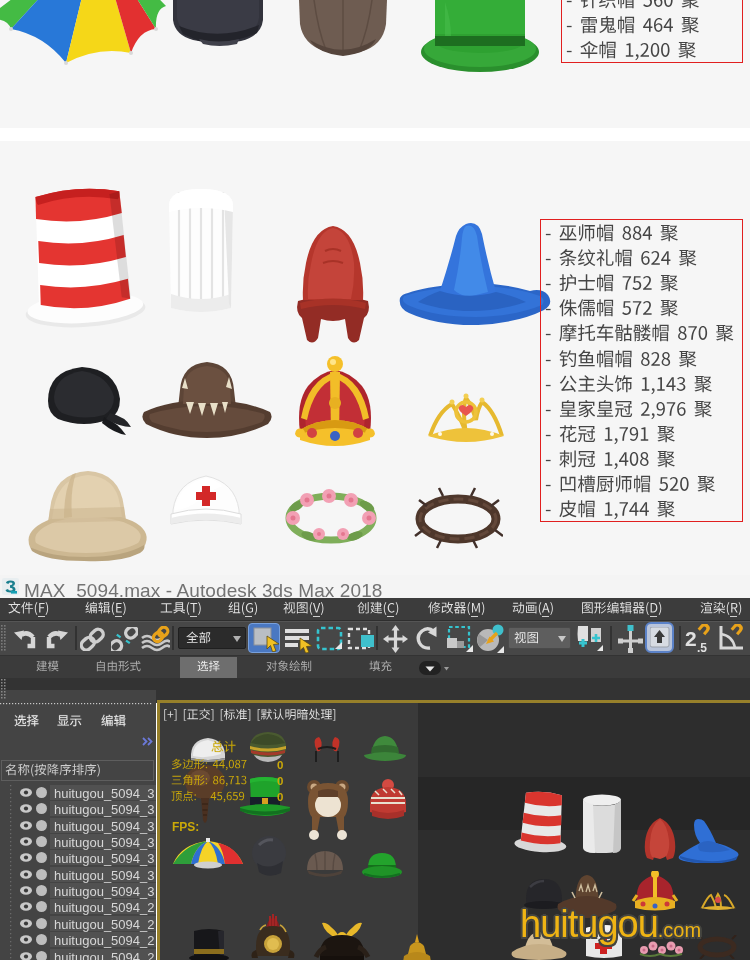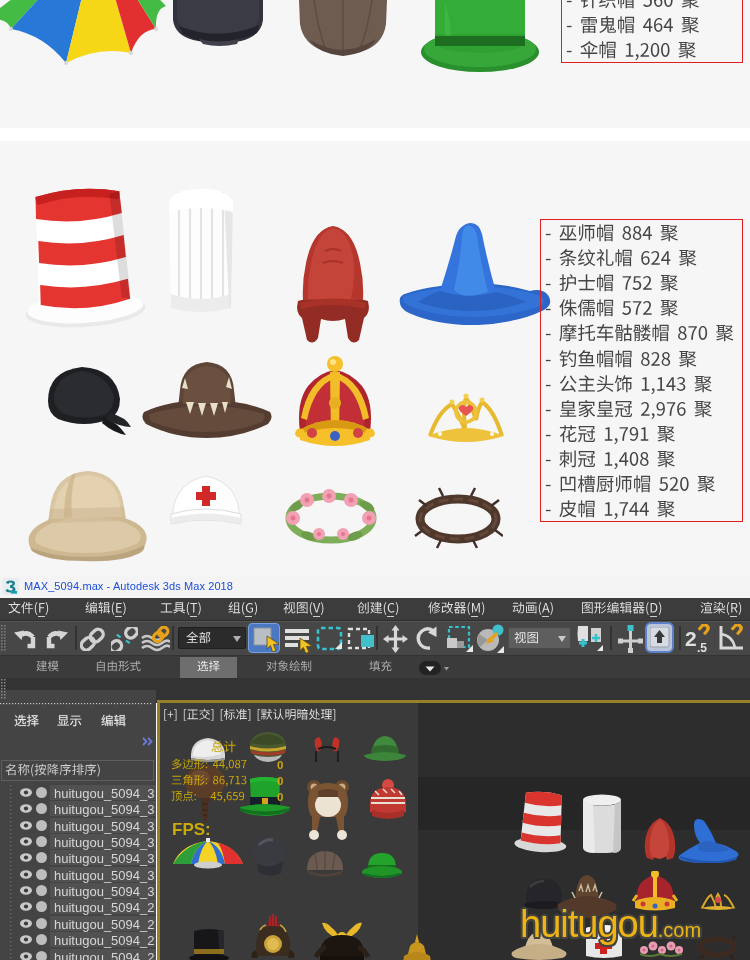--- a/index.html
+++ b/index.html
@@ -496,21 +496,21 @@
       <use href="#g10" x="5090"></use>
       <use href="#g7" x="6045"></use>
     </g>
   </svg>
 <div class="abs" style="left:0;top:575px;width:750px;height:23px;background:#f4f4f4"></div>
 <svg style="position:absolute;left:2px;top:578px;" width="17" height="17" viewBox="0 0 17 17">
 <rect x="0" y="0" width="17" height="17" rx="2" fill="#e8eef0"></rect>
 <path d="M4 5 Q4 2.5 8.5 2.5 Q13 2.5 13 5.5 Q13 7.5 10.5 8.2 Q13.5 9 13.5 11.5 Q13.5 14.5 8.5 14.5 Q4 14.5 3.5 12 L6 11 Q6.5 12.5 8.5 12.5 Q10.8 12.5 10.8 11.2 Q10.8 9.8 8 9.7 L8 7.2 Q10.5 7.1 10.5 5.8 Q10.5 4.6 8.5 4.6 Q6.8 4.6 6.4 6 Z" fill="#1a7f8e"></path>
 <rect x="9" y="13" width="6" height="2.6" fill="#17a0b4"></rect>
 </svg>
-<div class="abs" style="left:24px;top:580px;font-size:11px;color:#1d4ed8;letter-spacing:0.1px">MAX_5094.max - Autodesk 3ds Max 2018</div>
+<div class="abs" style="left:24px;top:580px;font-size:19px;color:#737373;letter-spacing:0.1px">MAX_5094.max - Autodesk 3ds Max 2018</div>
 <div class="abs" style="left:0;top:598px;width:750px;height:23px;background:#3c3c3c;border-bottom:1px solid #2e2e2e"></div>
 <svg style="position:absolute;left:8px;top:601px;" width="41" height="17">
     <g fill="#e2e2e2" transform="translate(0,11.5) scale(0.012800)">
       <use href="#g48" x="0"></use>
       <use href="#g49" x="1000"></use>
       <use href="#g50" x="2000"></use>
       <use href="#g51" x="2338"></use>
       <use href="#g52" x="2890"></use>
     </g>
   </svg>
@@ -1126,21 +1126,21 @@
       <use href="#g4" x="4033"></use>
       <use href="#g13" x="4588"></use>
       <use href="#g5" x="4866"></use>
       <use href="#g4" x="5421"></use>
       <use href="#g41" x="5976"></use>
     </g>
   </svg>
 <div class="abs" style="left:277px;top:758.5px;font-size:11.5px;font-weight:bold;color:#cba908;z-index:9">0</div>
 <div class="abs" style="left:277px;top:774.5px;font-size:11.5px;font-weight:bold;color:#cba908;z-index:9">0</div>
 <div class="abs" style="left:277px;top:790.5px;font-size:11.5px;font-weight:bold;color:#cba908;z-index:9">0</div>
-<div class="abs" style="left:172px;top:820px;font-size:17px;font-weight:bold;color:#cba908;z-index:9">FPS:</div>
+<div class="abs" style="left:172px;top:820px;font-size:12px;font-weight:bold;color:#cba908;z-index:9">FPS:</div>
 <svg style="position:absolute;left:188px;top:734px;" width="41" height="28" viewBox="0 0 41 28">
     <path d="M3 24 Q2 6 20 4 Q38 6 37 24 Q20 28 3 24 Z" fill="#d6d6d6"></path>
     <path d="M5 22 Q5 8 20 6 Q31 8 33 20 Q18 25 5 22 Z" fill="#eeeeee"></path>
     <path d="M3 24 Q20 28 37 24 L37 26 Q20 30 3 26 Z" fill="#9a9a9a"></path>
   </svg>
 <svg style="position:absolute;left:246px;top:729px;" width="44" height="36" viewBox="0 0 44 36">
     <path d="M4 20 Q3 4 22 3 Q41 4 40 20 Q40 28 22 29 Q4 28 4 20 Z" fill="#4a5a30"></path>
 <path d="M5 14 Q10 6 22 5 Q34 6 39 14 Q22 18 5 14 Z" fill="#3c4a28"></path>
 <path d="M4 17 Q22 22 40 17 L40 20 Q22 25 4 20 Z" fill="#c8a42a"></path>
 <path d="M5 21 Q22 26 39 21 L39 24 Q22 29 5 24 Z" fill="#a43a2a"></path>

